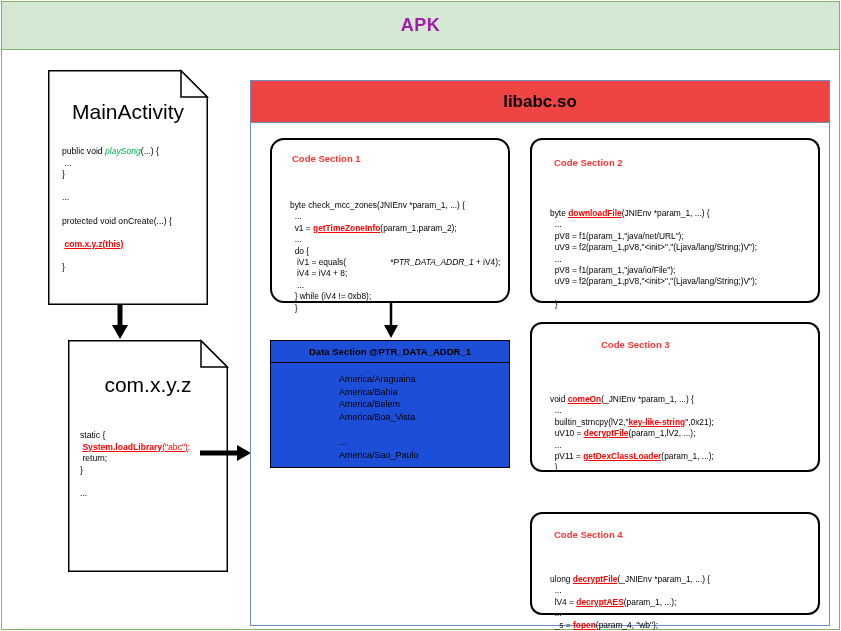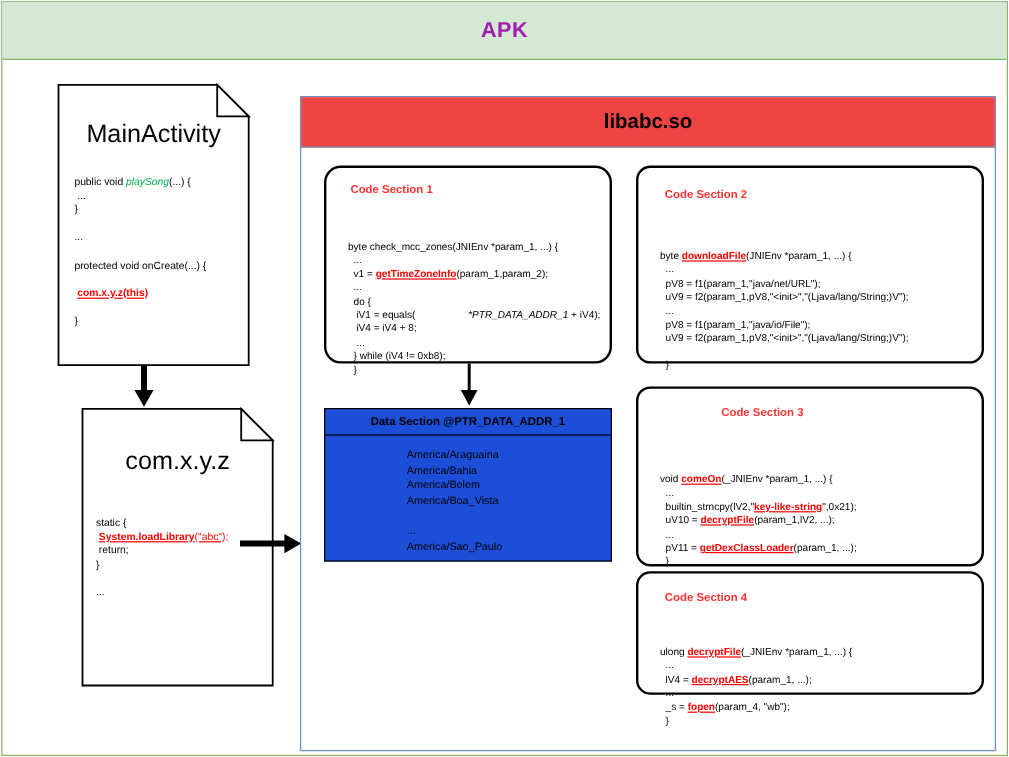--- a/index.html
+++ b/index.html
@@ -300,21 +300,21 @@
     <div class="card-title" style="left:22px; top:15px;margin-left:47px;">Code Section 3</div>
     <div class="card-code" style="left:18px; top:48px;"><span>void <span class="tok-red">comeOn</span>(_JNIEnv *param_1, ...) {</span>
   ...
   builtin_strncpy(lV2,"<span class="tok-red">key-like-string</span>",0x21);
   uV10 = <span class="tok-red">decryptFile</span>(param_1,lV2, ...);
   ...
   pV11 = <span class="tok-red">getDexClassLoader</span>(param_1, ...);
   }</div>
   </div>
 
-  <div class="card" style="left:530px; top:476px; width:290px; height:103px;">
+  <div class="card" style="left:530px; top:512px; width:290px; height:103px;">
     <div class="card-title" style="left:22px; top:15px;">Code Section 4</div>
     <div class="card-code" style="left:18px; top:38px;"><span>ulong <span class="tok-red">decryptFile</span>(_JNIEnv *param_1, ...) {</span>
   ...
   lV4 = <span class="tok-red">decryptAES</span>(param_1, ...);
   ...
   _s = <span class="tok-red">fopen</span>(param_4, "wb");
   }</div>
   </div>
 
 </div>

